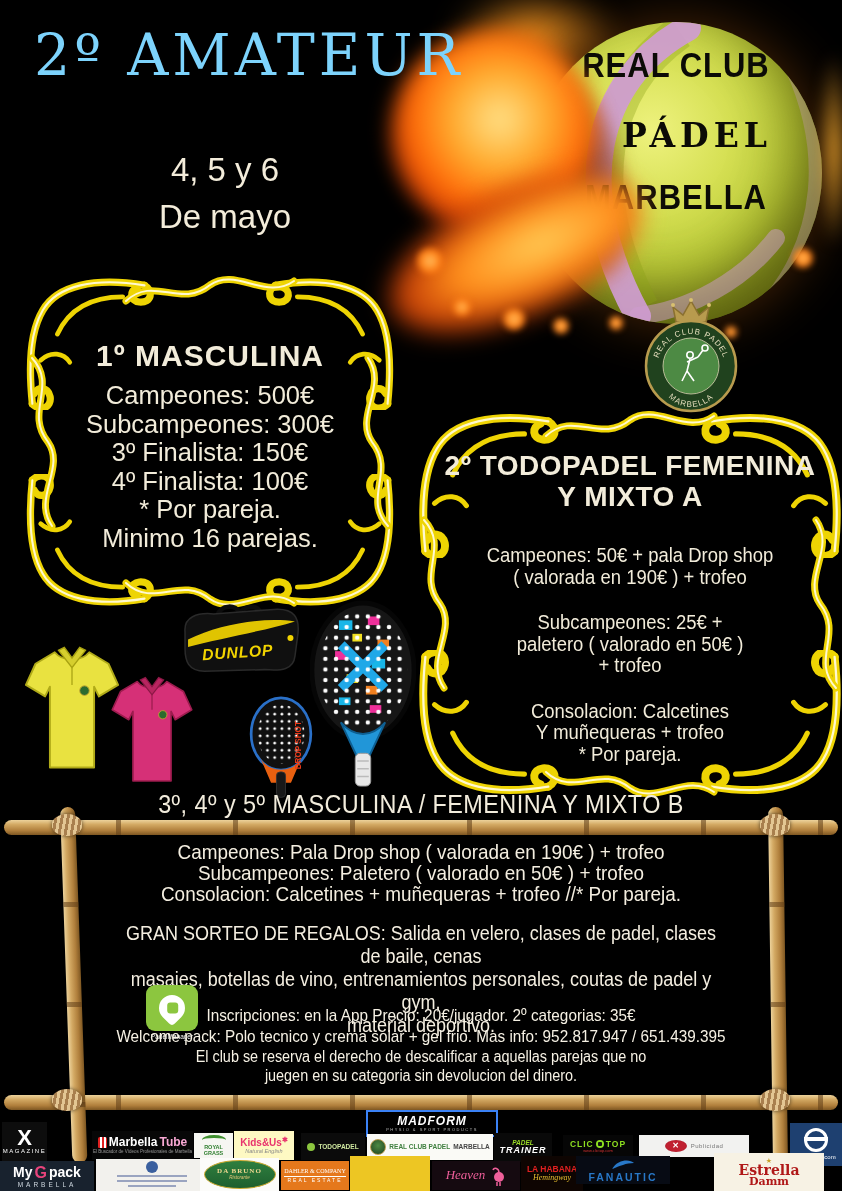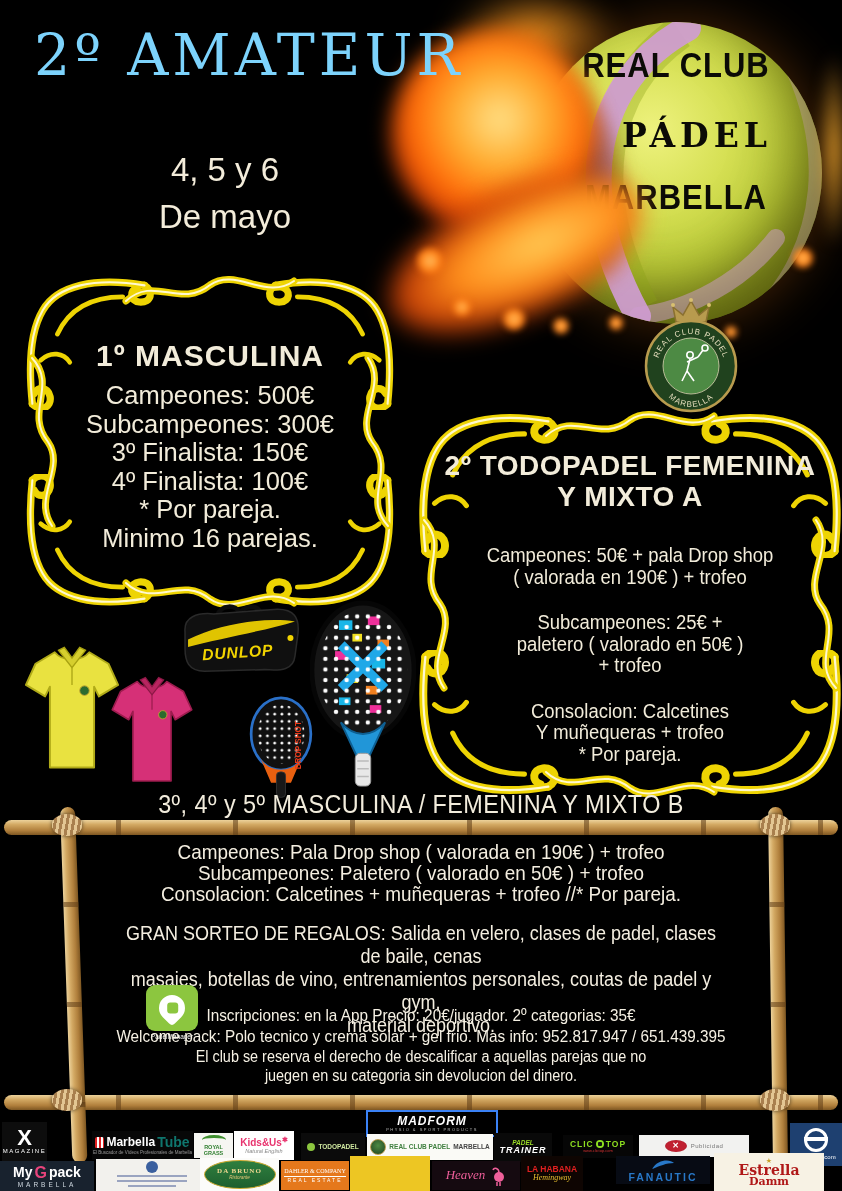--- a/index.html
+++ b/index.html
@@ -116,26 +116,26 @@
   
   .sp{position:absolute;z-index:5;display:flex;flex-direction:column;align-items:center;
       justify-content:center;line-height:1.08;overflow:hidden;text-align:center;}
   .rowx{display:flex;align-items:center;gap:2px;}
   .s1{left:2px;top:1122px;width:45px;height:39px;background:#0d0d0d;color:#fff;}
   .s1x{font-size:22px;font-weight:900;line-height:20px;}
   .s1t{font-size:6px;letter-spacing:1.5px;}
   .s2{left:92px;top:1131px;width:101px;height:29px;background:#070707;}
   .popcorn{width:9px;height:11px;border-radius:2px 2px 1px 1px;
     background:repeating-linear-gradient(90deg,#e02020 0 2px,#fff 2px 4px);}
-  .mt-a{color:#fff;font-weight:bold;font-size:12px;} .mt-b{color:#0f766e;font-weight:bold;font-size:14px;}
+  .mt-a{color:#fff;font-weight:bold;font-size:12px;} .mt-b{color:#f9a8d4;font-weight:bold;font-size:12px;}
   .mt-sub{color:#999;font-size:4.5px;margin-top:1px;}
   .s3{left:194px;top:1133px;width:39px;height:25px;background:#f6f6f2;}
   .rg-arc{width:24px;height:7px;border-top:3px solid #3f8f2f;border-radius:50%;}
   .s3t{color:#2f7f2f;font-size:5.5px;font-weight:bold;}
-  .s4{left:234px;top:1131px;width:60px;height:29px;background:#ffffff;}
+  .s4{left:234px;top:1131px;width:60px;height:29px;background:#fef9c3;}
   .s4t{color:#e8336e;font-size:10px;font-weight:bold;}
   .s4t::after{content:"✱";font-size:7px;vertical-align:super;color:#e8336e;}
   .s4s{color:#888;font-size:5.5px;font-style:italic;}
   .s5{left:366px;top:1110px;width:128px;height:23px;background:#000;border:2px solid #3b82f6;}
   .s5t{color:#fff;font-size:12px;font-weight:900;font-style:italic;letter-spacing:1px;}
   .s5s{color:#bbb;font-size:4px;letter-spacing:1.5px;}
   .s6{left:301px;top:1133px;width:64px;height:27px;background:#0b0b0b;flex-direction:row;gap:3px;}
   .s6dot{width:8px;height:8px;border-radius:50%;background:#8cc63f;}
   .s6t{color:#cfe8a0;font-size:6.5px;font-weight:bold;}
   .s7{left:367px;top:1134px;width:126px;height:26px;background:#fafaf6;flex-direction:row;gap:3px;}
@@ -174,21 +174,21 @@
   .s15t{color:#fff;font-size:6px;font-family:"Liberation Serif",serif;border-bottom:1px solid #fff;padding-bottom:1px;}
   .s15s{color:#fff;font-size:5px;letter-spacing:2px;margin-top:1px;}
   .s16{left:350px;top:1156px;width:80px;height:35px;background:#edc623;gap:43px;}
   .s16t{color:#141414;font-size:15px;font-weight:900;letter-spacing:1px;}
   .s16s{color:#141414;font-size:4.5px;letter-spacing:1px;}
   .s17{left:432px;top:1161px;width:88px;height:29px;background:#150a10;flex-direction:row;gap:5px;}
   .s17t{color:#ef5f9a;font-size:13px;font-style:italic;font-family:"Liberation Serif",serif;}
   .s18{left:521px;top:1156px;width:62px;height:35px;background:#0e0502;}
   .s18t{color:#e02020;font-size:8.5px;font-weight:900;}
   .s18s{color:#e8c030;font-size:8px;font-style:italic;font-family:"Liberation Serif",serif;}
-  .s19{left:616px;top:1156px;width:94px;height:28px;background:#070b14;gap:1px;}
+  .s19{left:576px;top:1156px;width:94px;height:28px;background:#070b14;gap:1px;}
   .s19t{color:#2878c8;font-size:10.5px;font-weight:bold;letter-spacing:2px;}
   .s20{left:714px;top:1153px;width:110px;height:38px;background:#f7f2e4;}
   .s20star{color:#c8a028;font-size:7px;line-height:7px;} .s20star::before{content:"★";}
   .s20a{color:#b01818;font-size:14px;font-weight:bold;font-family:"DejaVu Serif",serif;line-height:13px;}
   .s20b{color:#b01818;font-size:11px;font-weight:bold;font-family:"DejaVu Serif",serif;line-height:10px;}
 </style>
 </head>
 <body>
 
 <div class="poster">

